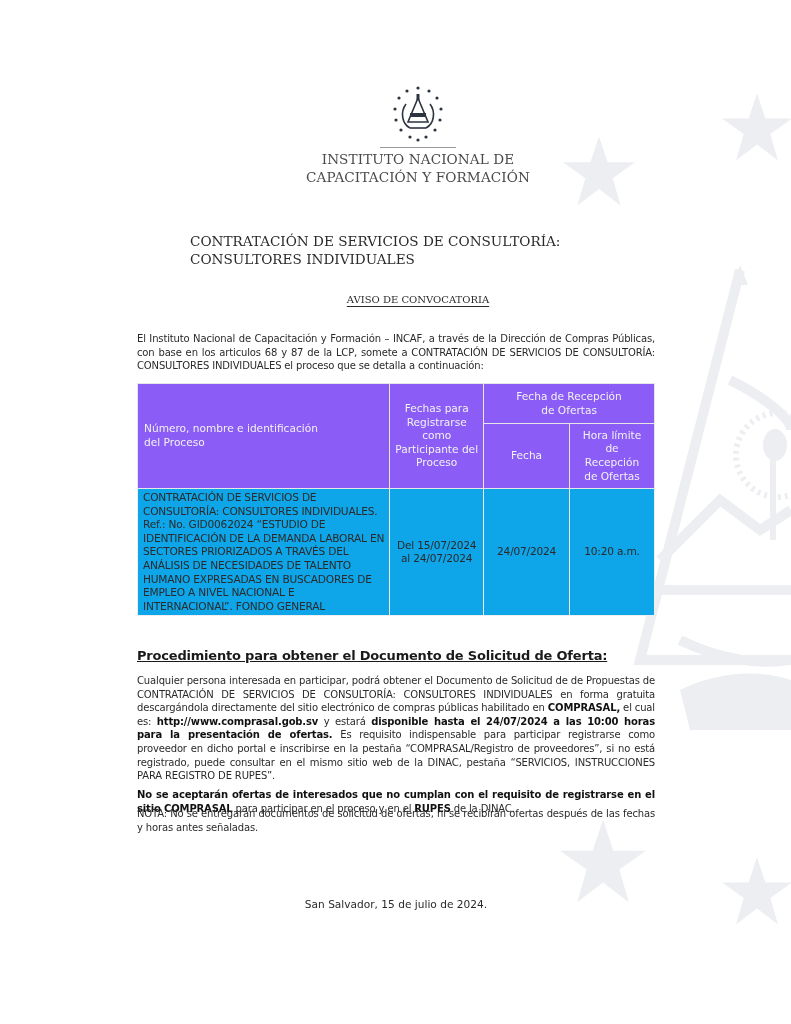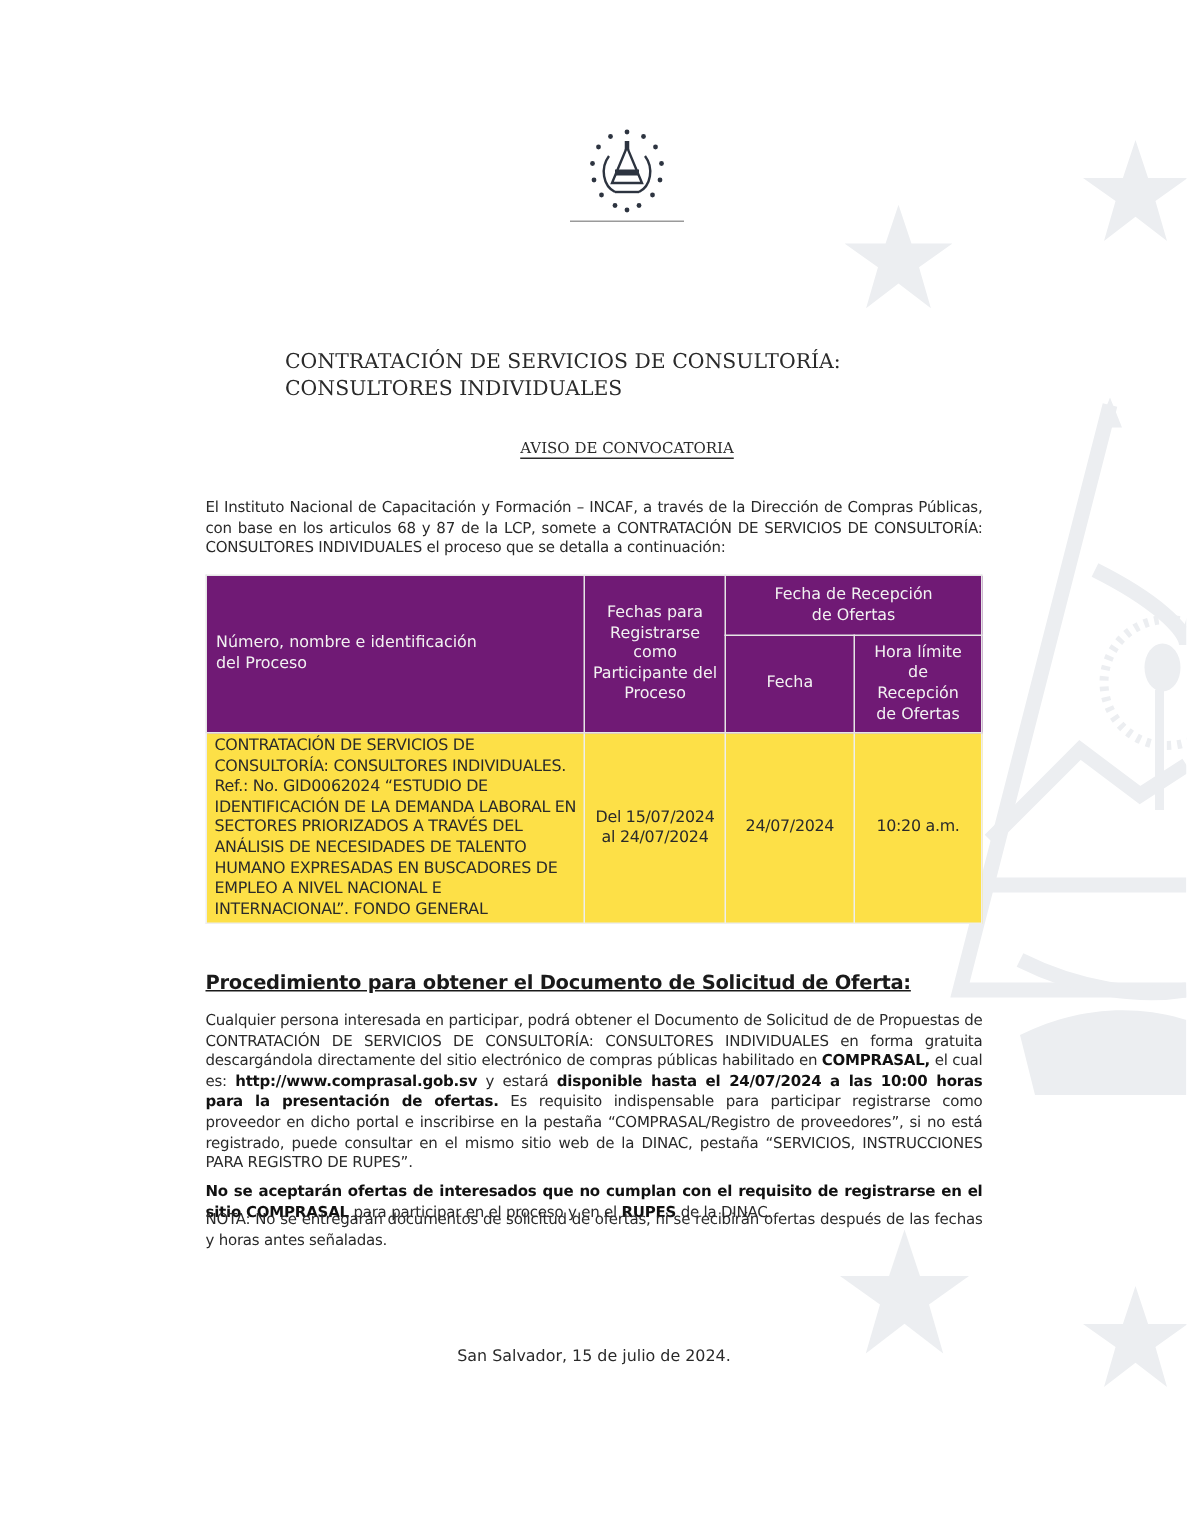--- a/index.html
+++ b/index.html
@@ -14,23 +14,23 @@
   #logo-rule { position: absolute; left: 380px; top: 147px; width: 76px; height: 1px; background: #9a9a9a; }
   #inst { position: absolute; left: 240px; top: 150px; width: 356px; text-align: center; font-size: 13.6px; line-height: 18px; color: #4a4a4a; letter-spacing: 0.1px; }
 
   #doc-title { position: absolute; left: 190px; top: 232px; width: 456px; text-align: left; font-size: 13.6px; line-height: 18px; color: #2a2a2a; }
   #subtitle { position: absolute; left: 190px; top: 294px; width: 456px; text-align: center; font-size: 10px; color: #2a2a2a; text-decoration: underline; text-underline-offset: 3px; }
 
   .para { position: absolute; left: 137px; width: 518px; font-size: 10px; line-height: 13.6px; text-align: justify; color: #2a2a2a; letter-spacing: -0.15px; }
   #intro { top: 332px; }
 
   table#proc { position: absolute; left: 137px; top: 383px; width: 518px; border-collapse: collapse; font-size: 10.6px; line-height: 13.6px; }
-  #proc th { background: #701a75; color: #f2f2f2; font-weight: normal; border: 1.5px solid #e6e6e6; padding: 2px 4px; text-align: center; vertical-align: middle; }
+  #proc th { background: #8b5cf6; color: #f2f2f2; font-weight: normal; border: 1.5px solid #e6e6e6; padding: 2px 4px; text-align: center; vertical-align: middle; }
   #proc th.left { text-align: left; padding-left: 6px; }
-  #proc td { background: #fde047; border: 1.5px solid #eeeeee; padding: 2px 5px; text-align: center; vertical-align: middle; color: #2a2a2a; letter-spacing: -0.2px; }
+  #proc td { background: #0ea5e9; border: 1.5px solid #eeeeee; padding: 2px 5px; text-align: center; vertical-align: middle; color: #2a2a2a; letter-spacing: -0.2px; }
   #proc td.left { text-align: left; }
 
   #proc-heading { position: absolute; left: 137px; top: 648px; font-size: 13px; font-weight: bold; text-decoration: underline; color: #1a1a1a; letter-spacing: -0.2px; }
   #proc-body { top: 674px; }
   #warning { top: 788px; }
   #note { top: 807px; }
   #place-date { position: absolute; left: 137px; top: 898px; width: 518px; text-align: center; font-size: 10.6px; color: #2a2a2a; }
   b { color: #111; }
 </style>
 </head>
@@ -85,20 +85,22 @@
     <path d="M38,14 L28,38 L48,38 Z"></path>
     <path d="M26,20 C20,28 22,40 30,44"></path>
     <path d="M50,20 C56,28 54,40 46,44"></path>
     <path d="M30,44 L46,44"></path>
   </g>
   <rect x="36.5" y="10" width="3" height="6" fill="#2d3440"></rect>
   <rect x="30" y="29" width="16" height="4" fill="#2d3440"></rect>
 </svg>
 <div id="logo-rule"></div>
 <div id="inst" class="serif">
+  <div>INSTITUTO NACIONAL DE</div>
+  <div>CAPACITACIÓN Y FORMACIÓN</div>
 </div>
 
 <div id="doc-title" class="serif">
   <div>CONTRATACIÓN DE SERVICIOS DE CONSULTORÍA:</div>
   <div>CONSULTORES INDIVIDUALES</div>
 </div>
 <div id="subtitle" class="serif">AVISO DE CONVOCATORIA</div>
 
 <div id="intro" class="para">El Instituto Nacional de Capacitación y Formación – INCAF, a través de la Dirección de Compras Públicas, con base en los articulos 68 y 87 de la LCP, somete a CONTRATACIÓN DE SERVICIOS DE CONSULTORÍA: CONSULTORES INDIVIDUALES el proceso que se detalla a continuación:</div>
 

